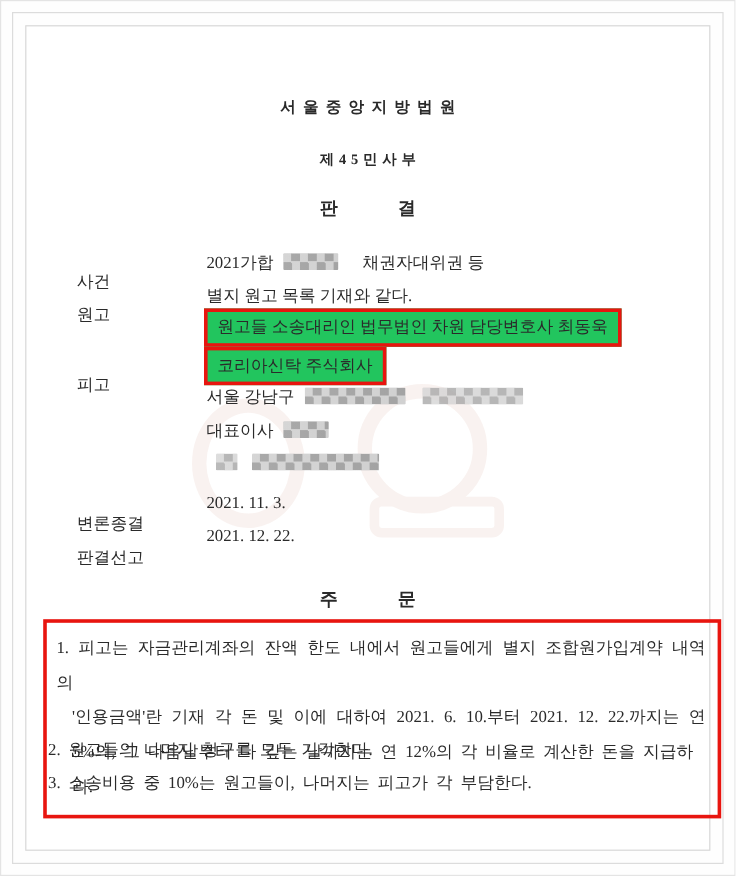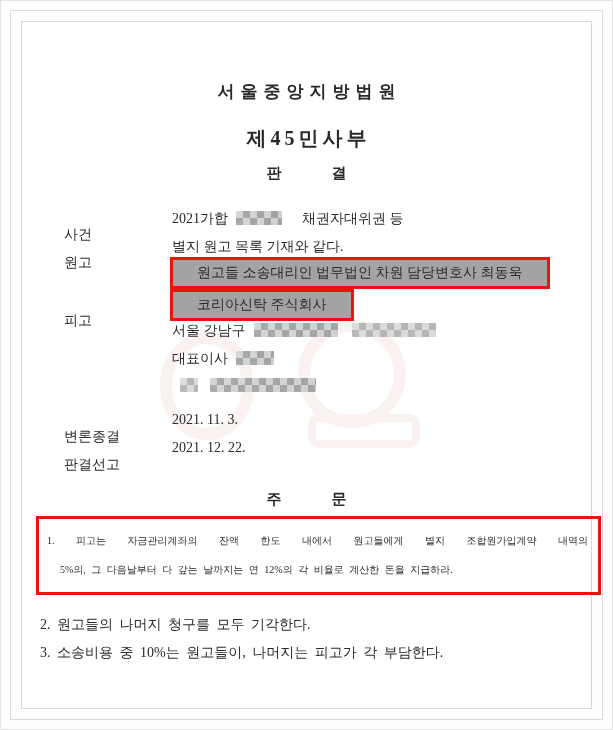--- a/index.html
+++ b/index.html
@@ -8,35 +8,35 @@
     font-family:"Liberation Serif","DejaVu Serif",serif;
     color:#2a2a2a;font-size:14px;
   }
   .frame{position:absolute;pointer-events:none;}
   .frame-outer{inset:0;border:1px solid #e4e4e4;}
   .frame-mid{inset:10px;border:1px solid #dcdcdc;}
   .frame-inner{inset:21px;border:1px solid #d8d8d8;background:#fff;}
 
   .abs{position:absolute;}
   .center-line{left:22px;right:22px;display:flex;justify-content:center;}
-  .court{font-size:17px;font-weight:bold;letter-spacing:6px;text-indent:6px;}
-  .division{font-size:20px;font-weight:bold;letter-spacing:4px;text-indent:4px;}
+  .court{font-size:13px;font-weight:bold;letter-spacing:6px;text-indent:6px;}
+  .division{font-size:12px;font-weight:bold;letter-spacing:4px;text-indent:4px;}
   .two-char-title{font-size:15px;font-weight:bold;gap:50px;}
 
   .row{left:64px;white-space:nowrap;}
   .lbl{display:inline-block;width:73px;text-align:justify;text-align-last:justify;margin-right:35px;vertical-align:top;margin-top:16px;}
   .val-only{left:172px;white-space:nowrap;font-family:Liberation Serif, serif;}
 
   .redbox{
-    display:inline-block;border:3px solid #e8150f;padding:4px 24px;background:#a3a3a3;white-space:nowrap;
+    display:inline-block;border:3px solid #e8150f;padding:4px 8px;background:#22c55e;white-space:nowrap;
   }
   .bigredbox{
     left:36px;width:541px;border:3px solid #e8150f;padding:7px 10px 8px 8px;background:transparent;
   }
-  .boxline{line-height:29px;font-size:10px;word-spacing:3px;}
+  .boxline{line-height:29px;font-size:14px;word-spacing:3px;}
   .boxline.justify{text-align:justify;text-align-last:justify;}
   .boxline.indent{padding-left:13px;}
 
   .mosaic{
     display:inline-block;height:14px;vertical-align:-2px;margin-left:8px;border-radius:1px;
     background:
       repeating-conic-gradient(rgba(110,110,110,.45) 0% 25%, rgba(210,210,210,.55) 0% 50%) 0 0/14px 14px,
       linear-gradient(90deg,#dadada,#cfcfcf);
   }
   .mosaic.light{opacity:.8;}
@@ -112,17 +112,18 @@
   <span class="lbl">판결선고</span><span>2021. 12. 22.</span>
 </div>
 
 <div class="abs center-line two-char-title" style="top:490px">
   <span>주</span>
   <span>문</span>
 </div>
 
 <div class="abs bigredbox" style="top:516px">
   <div class="boxline justify">1. 피고는 자금관리계좌의 잔액 한도 내에서 원고들에게 별지 조합원가입계약 내역의</div>
+  <div class="boxline justify indent">'인용금액'란 기재 각 돈 및 이에 대하여 2021. 6. 10.부터 2021. 12. 22.까지는 연</div>
   <div class="boxline indent">5%의, 그 다음날부터 다 갚는 날까지는 연 12%의 각 비율로 계산한 돈을 지급하라.</div>
 </div>
 
 <div class="abs item-line" style="top:616px">2. 원고들의 나머지 청구를 모두 기각한다.</div>
 <div class="abs item-line" style="top:644px">3. 소송비용 중 10%는 원고들이, 나머지는 피고가 각 부담한다.</div>
 
 </body></html>

